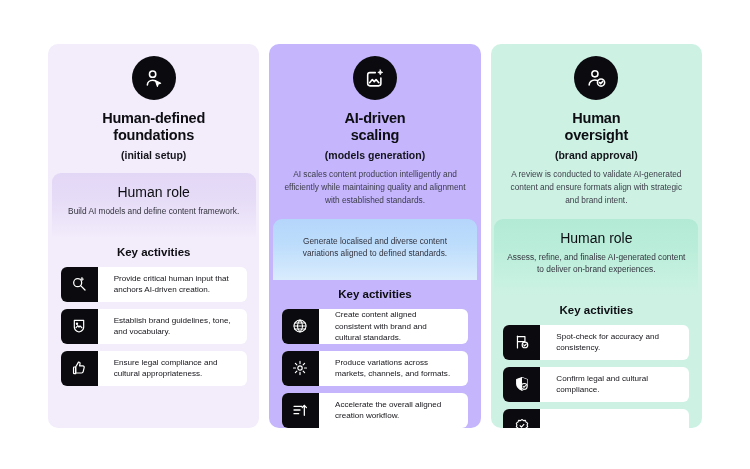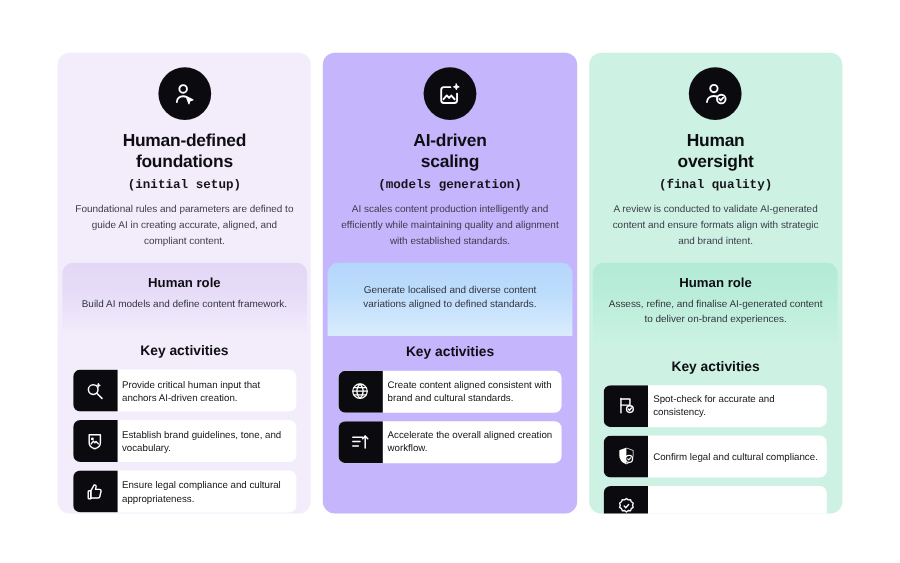--- a/index.html
+++ b/index.html
@@ -65,21 +65,20 @@
     letter-spacing: -0.2px;
     padding: 0 10px;
     white-space: pre-line;
   }
   .subtitle {
     margin-top: 5px;
     font-size: 10.5px;
     font-weight: bold;
     color: #14141a;
     text-align: right;
-    font-family: Liberation Mono, monospace;
   }
   .blurb {
     margin-top: 7px;
     font-size: 8.3px;
     line-height: 1.55;
     color: #3c3c47;
     text-align: center;
     padding: 0 12px;
   }
 
@@ -90,22 +89,22 @@
     padding: 11px 12px 20px 12px;
     border-radius: 9px 9px 0 0;
     text-align: center;
     flex: none;
   }
   .role-0 { background: linear-gradient(180deg, #e3d7f6 0%, #e6dcf7 42%, #f2ecfb 100%); }
   .role-1 { background: linear-gradient(180deg, #b5d6fb 0%, #bdddfc 42%, #d9ecfd 100%); }
   .role-2 { background: linear-gradient(180deg, #b2ead6 0%, #bbeeda 42%, #cdf2e4 100%); }
 
   .role-title {
-    font-size: 11px;
-    font-weight: bold;
+    font-size: 14px;
+    font-weight: normal;
     color: #0d0d12;
   }
   .role-text {
     margin-top: 5px;
     font-size: 8.3px;
     line-height: 1.5;
     color: #33333d;
   }
 
   
@@ -141,21 +140,21 @@
     display: flex;
     align-items: center;
     justify-content: center;
   }
   .activity-icon svg { width: 16px; height: 16px; display: block; }
 
   .activity-text {
     flex: 1;
     display: flex;
     align-items: center;
-    padding: 0 4px;
+    padding: 0 16px;
     font-size: 8.1px;
     line-height: 1.38;
     color: #14141a;
     font-weight: 500;
   }
 </style>
 </head>
 <body>
 
 <div class="board">
@@ -164,21 +163,20 @@
     <div class="badge">
       <svg viewBox="0 0 24 24" fill="none" stroke="#ffffff" stroke-width="1.8" stroke-linecap="round" stroke-linejoin="round">
         <circle cx="11" cy="7" r="3.6"></circle>
         <path d="M5 19.5c0-3.4 2.8-5.6 6-5.6 1.1 0 2.1.2 3 .7"></path>
         <path d="M14 14.2l6.2 3.2-2.8.9-.9 2.8z" fill="#ffffff" stroke="#ffffff" stroke-width="1.2"></path>
       </svg>
     </div>
     <div class="title">Human-defined
 foundations</div>
     <div class="subtitle">(initial setup)</div>
-    <div class="blurb">Foundational rules and parameters are defined to guide AI in creating accurate, aligned, and compliant content.</div>
 
     <div class="role role-0">
       <div class="role-title">Human role</div>
       <div class="role-text">Build AI models and define content framework.</div>
     </div>
 
     <div class="activities-title">Key activities</div>
 
     <div class="activity-list">
       <div class="activity">
@@ -236,20 +234,30 @@
       <div class="activity">
         <div class="activity-icon">
           <svg viewBox="0 0 24 24" fill="none" stroke="#ffffff" stroke-width="1.6" stroke-linecap="round" stroke-linejoin="round">
             <circle cx="12" cy="12" r="9"></circle>
             <path d="M3 12h18"></path>
             <path d="M3.9 7.4h16.2M3.9 16.6h16.2"></path>
             <path d="M12 3c2.6 2.6 3.9 5.8 3.9 9s-1.3 6.4-3.9 9c-2.6-2.6-3.9-5.8-3.9-9S9.4 5.6 12 3z"></path>
           </svg>
         </div>
         <div class="activity-text">Create content aligned consistent with brand and cultural standards.</div>
+      </div>
+      <div class="activity">
+        <div class="activity-icon">
+          <svg viewBox="0 0 24 24" fill="none" stroke="#ffffff" stroke-width="1.8" stroke-linecap="round">
+            <circle cx="12" cy="12" r="3.3"></circle>
+            <path d="M12 2.2v3.1M12 18.7v3.1M2.2 12h3.1M18.7 12h3.1"></path>
+            <path d="M5.1 5.1l2.2 2.2M16.7 16.7l2.2 2.2M18.9 5.1l-2.2 2.2M7.3 16.7l-2.2 2.2"></path>
+          </svg>
+        </div>
+        <div class="activity-text">Produce variations across markets, channels, and formats.</div>
       </div>
       <div class="activity">
         <div class="activity-icon">
           <svg viewBox="0 0 24 24" fill="none" stroke="#ffffff" stroke-width="1.9" stroke-linecap="round" stroke-linejoin="round">
             <path d="M3 6.5h12M3 12h9M3 17.5h7"></path>
             <path d="M18.5 20V5.2"></path>
             <path d="M15.3 8.4l3.2-3.2 3.2 3.2"></path>
           </svg>
         </div>
         <div class="activity-text">Accelerate the overall aligned creation workflow.</div>
@@ -261,41 +269,41 @@
     <div class="badge">
       <svg viewBox="0 0 24 24" fill="none" stroke="#ffffff" stroke-width="1.8" stroke-linecap="round" stroke-linejoin="round">
         <circle cx="10.2" cy="6.6" r="3.5"></circle>
         <path d="M3.6 19.5c0-3.5 2.9-5.8 6.6-5.8 1 0 1.9.2 2.8.5"></path>
         <circle cx="17.2" cy="16.6" r="4.1"></circle>
         <path d="M15.4 16.6l1.3 1.3 2.4-2.6"></path>
       </svg>
     </div>
     <div class="title">Human
 oversight</div>
-    <div class="subtitle">(final quality)</div>
+    <div class="subtitle">(brand approval)</div>
     <div class="blurb">A review is conducted to validate AI-generated content and ensure formats align with strategic and brand intent.</div>
 
     <div class="role role-2">
       <div class="role-title">Human role</div>
       <div class="role-text">Assess, refine, and finalise AI-generated content to deliver on-brand experiences.</div>
     </div>
 
     <div class="activities-title">Key activities</div>
 
     <div class="activity-list">
       <div class="activity">
         <div class="activity-icon">
           <svg viewBox="0 0 24 24" fill="none" stroke="#ffffff" stroke-width="1.8" stroke-linecap="round" stroke-linejoin="round">
             <path d="M5.2 21V3.2"></path>
             <path d="M5.2 3.8h11.2v7.6H5.2"></path>
             <circle cx="16.4" cy="16.4" r="4.2"></circle>
             <path d="M14.6 16.4l1.3 1.3 2.4-2.6"></path>
           </svg>
         </div>
-        <div class="activity-text">Spot-check for accurate and consistency.</div>
+        <div class="activity-text">Spot-check for accuracy and consistency.</div>
       </div>
       <div class="activity">
         <div class="activity-icon">
           <svg viewBox="0 0 24 24" fill="none" stroke="#ffffff" stroke-width="1.7" stroke-linecap="round" stroke-linejoin="round">
             <path d="M12 2.4l8 2.9v6.3c0 4.6-3.4 7.9-8 9.9-4.6-2-8-5.3-8-9.9V5.3z" fill="#ffffff" stroke="#ffffff"></path>
             <path d="M12 2.4l8 2.9v6.3c0 4.6-3.4 7.9-8 9.9z" fill="#0b0b0f" stroke="none"></path>
             <circle cx="15.4" cy="15.6" r="4.3" fill="#0b0b0f" stroke="#ffffff" stroke-width="1.6"></circle>
             <path d="M13.6 15.6l1.3 1.3 2.4-2.6" stroke="#ffffff" stroke-width="1.6"></path>
           </svg>
         </div>

